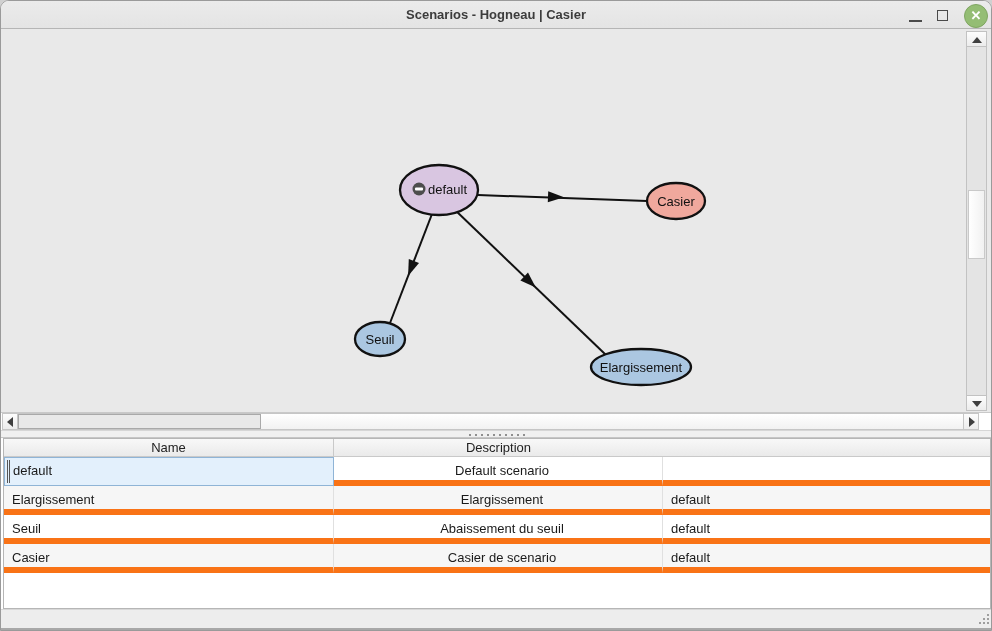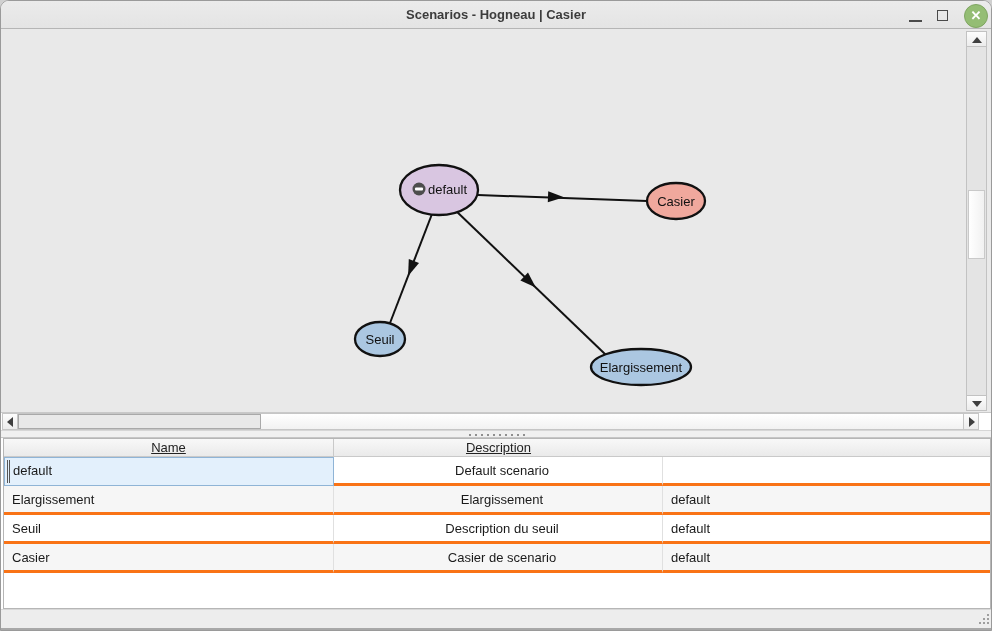--- a/index.html
+++ b/index.html
@@ -71,29 +71,29 @@
     background-size:6px 2px; background-repeat:repeat-x;
   }
   
   .table-box {
     position:absolute; top:437px; left:2px; width:988px; height:171px;
     background:#ffffff; border:1px solid #b6b6b6; font-size:13px; color:#1a1a1a;
   }
   .thead { display:flex; height:18px; background:linear-gradient(#f8f8f8,#eaeaea); border-bottom:1px solid #c9c9c9; }
   .th {
     height:24px; line-height:17px; text-align:center; color:#222222;
-    border-right:1px solid #c9c9c9; overflow:hidden;text-decoration:underline;
+    border-right:1px solid #c9c9c9; overflow:hidden;
   }
   .th:last-child { border-right:none; }
   .col-name { width:330px; } .col-desc { width:329px;text-align:center; } .col-parent { width:327px; }
   .trow { display:flex; height:29px; }
   .trow.alt { background:#f6f6f6; }
   .td {
     position:relative; height:29px; line-height:28px; padding-left:8px;
-    border-right:1px solid #e0e0e0; border-bottom:3px solid #f97316;
+    border-right:1px solid #e0e0e0; border-bottom:6px solid #f97316;
     white-space:nowrap; overflow:hidden;
   }
   .td:last-child { border-right:none; }
   .td.selected {
     background:#e3f0fc; border:1px solid #8fb4d6; line-height:26px;
   }
   .cell-caret {
     position:absolute; left:2px; top:2px; bottom:2px; width:3px;
     border-left:1px solid #555555; border-right:1px solid #555555;
   }
@@ -203,21 +203,21 @@
     </div>
 
     <div class="trow alt">
       <div class="td col-name">Elargissement</div>
       <div class="td col-desc">Elargissement</div>
       <div class="td col-parent">default</div>
     </div>
 
     <div class="trow">
       <div class="td col-name">Seuil</div>
-      <div class="td col-desc">Description du seuil</div>
+      <div class="td col-desc">Abaissement du seuil</div>
       <div class="td col-parent">default</div>
     </div>
 
     <div class="trow alt">
       <div class="td col-name">Casier</div>
       <div class="td col-desc">Casier de scenario</div>
       <div class="td col-parent">default</div>
     </div>
   </div>
 

